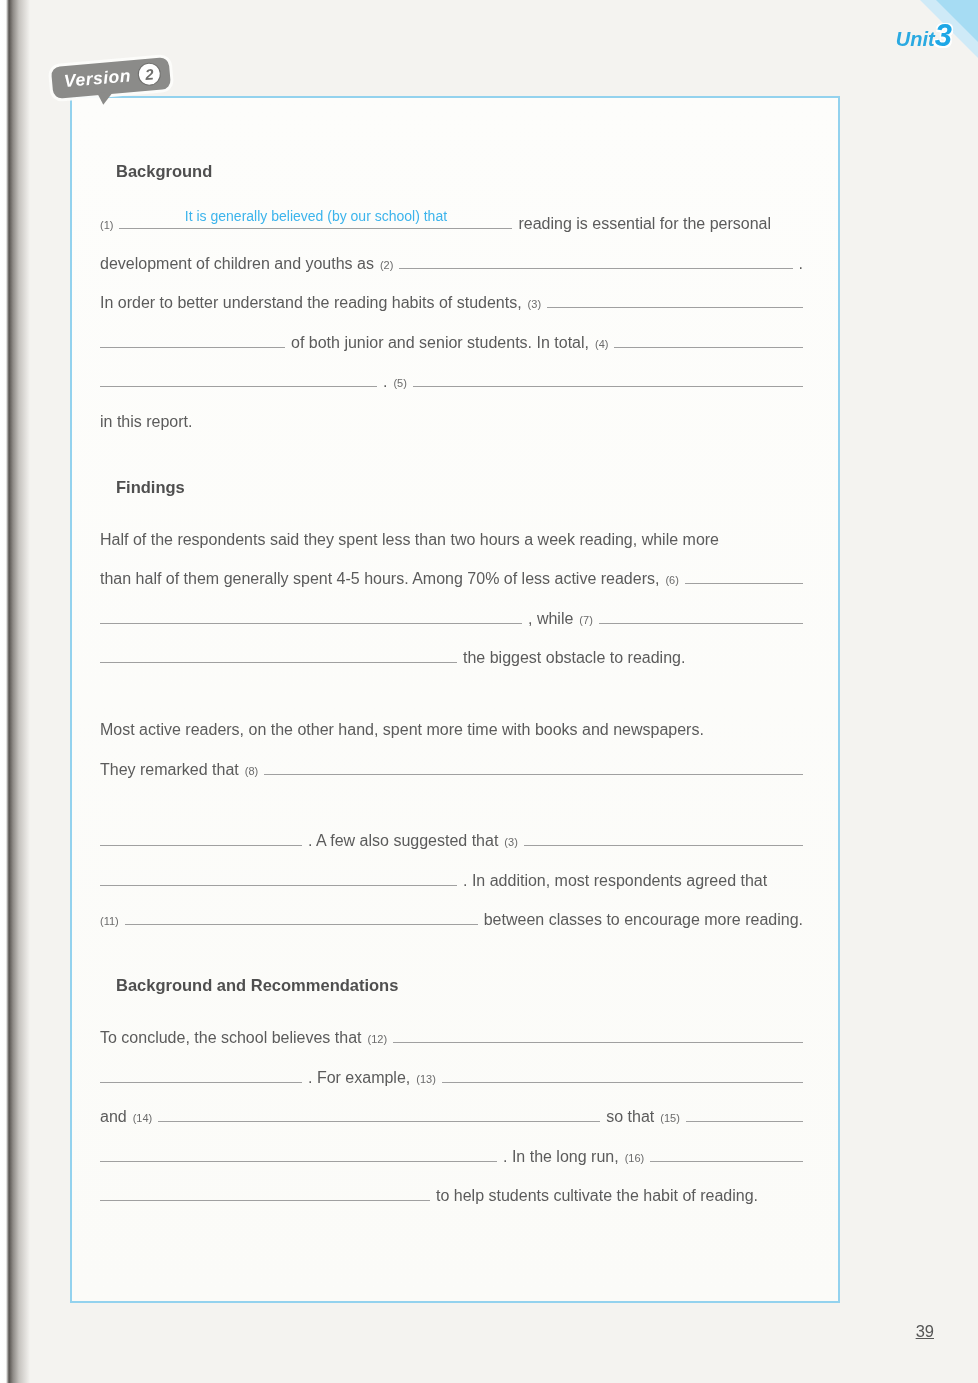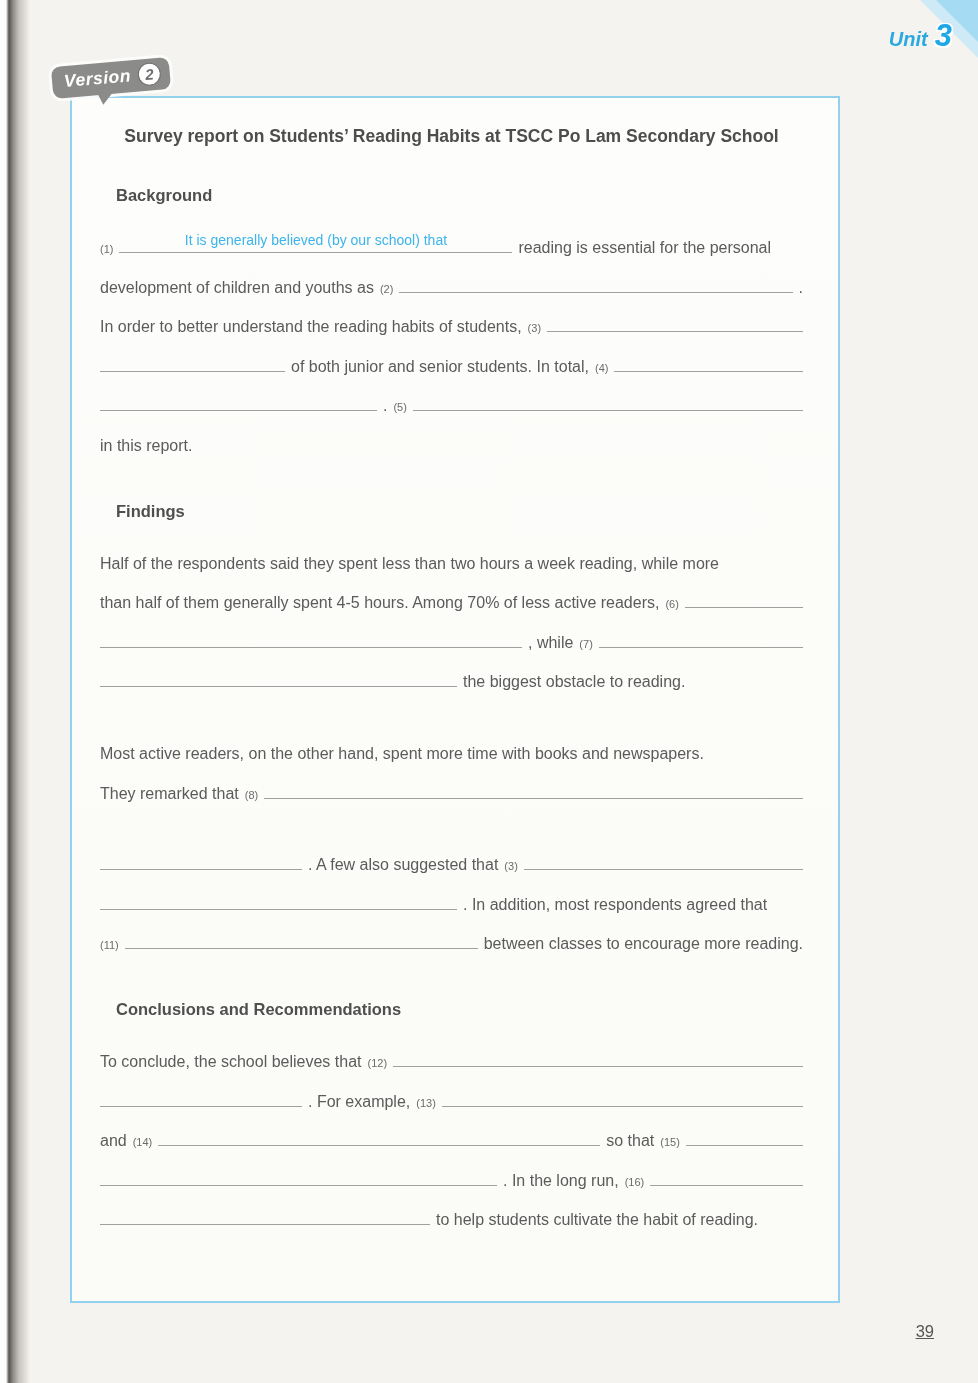--- a/index.html
+++ b/index.html
@@ -10,21 +10,21 @@
   }
   .spine {
     position:absolute; left:0; top:0; bottom:0; width:30px;
     background:linear-gradient(to right,#ffffff 0px,#fdfdfc 6px,#56524e 9px,#8f8b87 13px,#c6c3bf 19px,rgba(244,243,240,0) 30px);
   }
   
   .tri1 { position:absolute; top:0; right:0; width:0; height:0;
     border-left:58px solid transparent; border-top:58px solid #cfeaf7; }
   .tri2 { position:absolute; top:0; right:0; width:0; height:0;
     border-left:42px solid transparent; border-top:42px solid #a6dcf3; }
-  .unit-header { position:absolute; top:18px; right:26px; display:flex; align-items:baseline; gap:7px;
+  .unit-header { position:absolute; top:18px; right:26px; display:flex; align-items:baseline; 
     font-style:italic; font-weight:bold; }
   .unit-label { font-size:20px; color:#2aa9e1; }
   .unit-num { font-size:31px; color:#1ea7e6;
     text-shadow:1.5px 1.5px 0 #fff,-1.5px 1.5px 0 #fff,1.5px -1.5px 0 #fff,-1.5px -1.5px 0 #fff; }
   
   .badge { position:absolute; left:52px; top:62px; transform:rotate(-5deg); z-index:5; }
   .bubble { position:relative; background:#8b8b89; border-radius:9px; padding:4px 9px 5px 12px;
     display:flex; align-items:center; gap:7px; box-shadow:0 0 0 3px rgba(252,252,250,.95); }
   .bubble:after { content:""; position:absolute; left:44px; bottom:-10px; width:0; height:0;
     border-left:5px solid transparent; border-right:11px solid transparent; border-top:12px solid #8b8b89; }
@@ -65,21 +65,20 @@
 
   <div class="badge">
     <div class="bubble">
       <span class="badge-text">Version</span>
       <span class="badge-circle">2</span>
     </div>
   </div>
 
   <div class="box">
     <div class="box-inner">
-      <div class="report-title">Survey report on Students’ Reading Habits at TSCC Po Lam Secondary School</div>
       <div id="sections">
           <div class="section-heading">Background</div>
           <div class="para">
             <div class="line">
               <span class="seg-num">(1)</span>
               <div class="seg-blk" style="width: 393px;">
                 <span class="seg-fill">It is generally believed (by our school) that</span>
               </div>
               <span class="seg-txt">reading is essential for the personal</span>
             </div>
@@ -151,21 +150,21 @@
             <div class="line">
               <div class="seg-blk" style="width: 357px;"></div>
               <span class="seg-txt">. In addition, most respondents agreed that</span>
             </div>
             <div class="line">
               <span class="seg-num">(11)</span>
               <div class="seg-blk grow"></div>
               <span class="seg-txt">between classes to encourage more reading.</span>
             </div>
           </div>
-          <div class="section-heading">Conclusions and Recommendations</div>
+          <div class="section-heading">Background and Recommendations</div>
           <div class="para">
             <div class="line">
               <span class="seg-txt">To conclude, the school believes that</span>
               <span class="seg-num">(12)</span>
               <div class="seg-blk grow"></div>
             </div>
             <div class="line">
               <div class="seg-blk" style="width: 202px;"></div>
               <span class="seg-txt">. For example,</span>
               <span class="seg-num">(13)</span>

